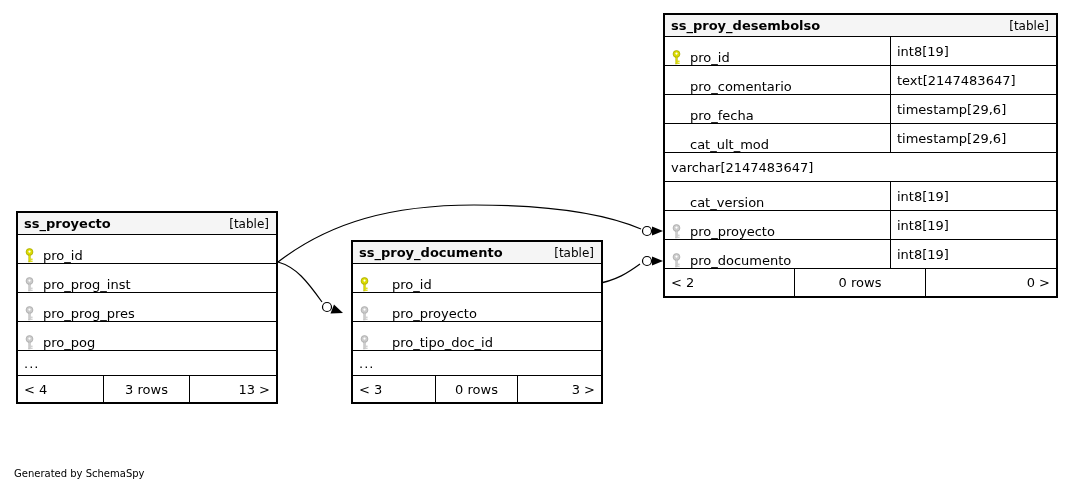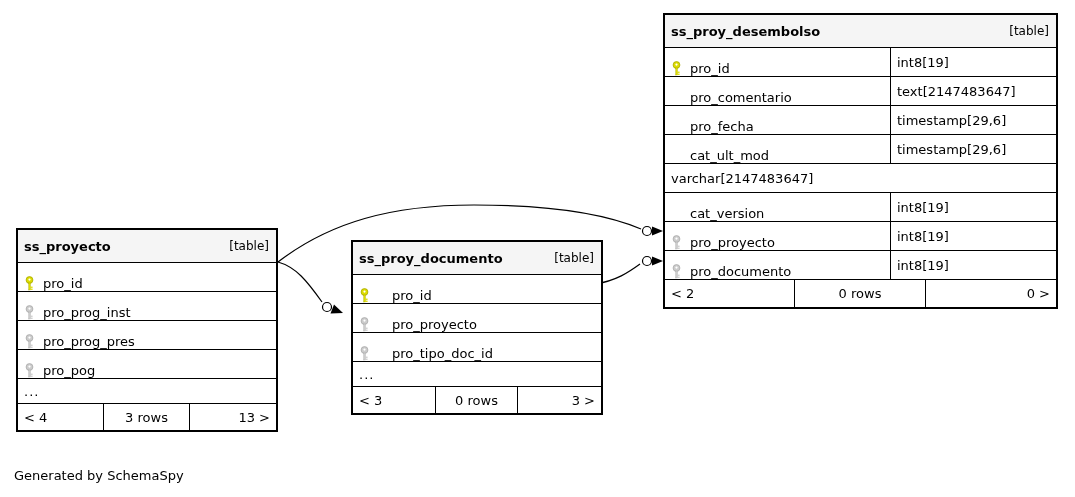--- a/index.html
+++ b/index.html
@@ -20,28 +20,28 @@
     position: absolute;
     left: 0; top: 0;
     width: 1075px; height: 497px;
     pointer-events: none;
   }
   .table-box {
     position: absolute;
     border: 2px solid #000;
     background: #ffffff;
   }
-  .tbl-proyecto    { left: 16px;  top: 228px; width: 262px; }
+  .tbl-proyecto    { left: 16px;  top: 211px; width: 262px; }
   .tbl-documento   { left: 343px; top: 240px; width: 252px; margin-left: 8px; }
   .tbl-desembolso  { left: 663px; top: 13px;  width: 395px; }
   .tbl-header {
     display: flex;
     align-items: center;
     justify-content: space-between;
-    height: 33px;
+    height: 22px;
     background: #f5f5f5;
     border-bottom: 1px solid #000;
     padding: 0 7px 0 6px;
   }
   .tbl-title { font-weight: bold; font-size: 13px; }
   .tbl-badge { font-size: 12px; font-weight: normal; }
   .row {
     display: flex;
     align-items: center;
     height: 29px;
@@ -94,21 +94,21 @@
     padding: 0 6px;
     white-space: nowrap;
   }
   .tbl-footer .fcell.parents { justify-content: flex-start; border-right: 1px solid #000; }
   .tbl-footer .fcell.rowcount { justify-content: center; border-right: 1px solid #000; }
   .tbl-footer .fcell.children { justify-content: flex-end; }
   .caption {
     position: absolute;
     left: 14px;
     top: 468px;
-    font-size: 13px;
+    font-size: 10px;
   }
 </style>
 </head>
 <body>
 
 <div class="canvas">
 
   <svg class="rel-overlay" viewBox="0 0 1075 497" xmlns="http://www.w3.org/2000/svg">
 
     <g>

